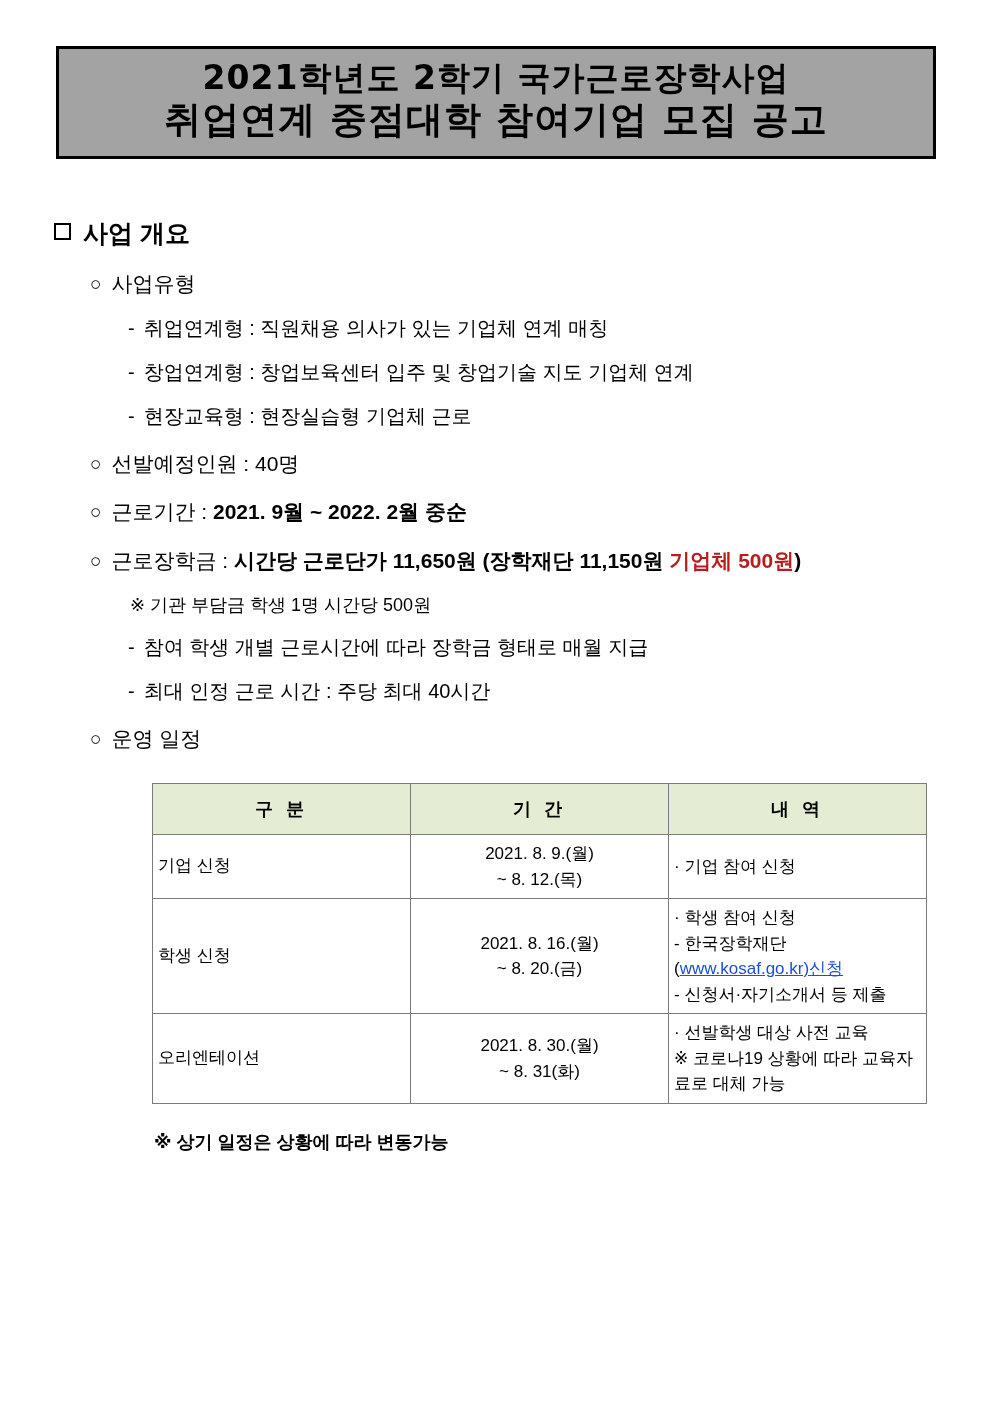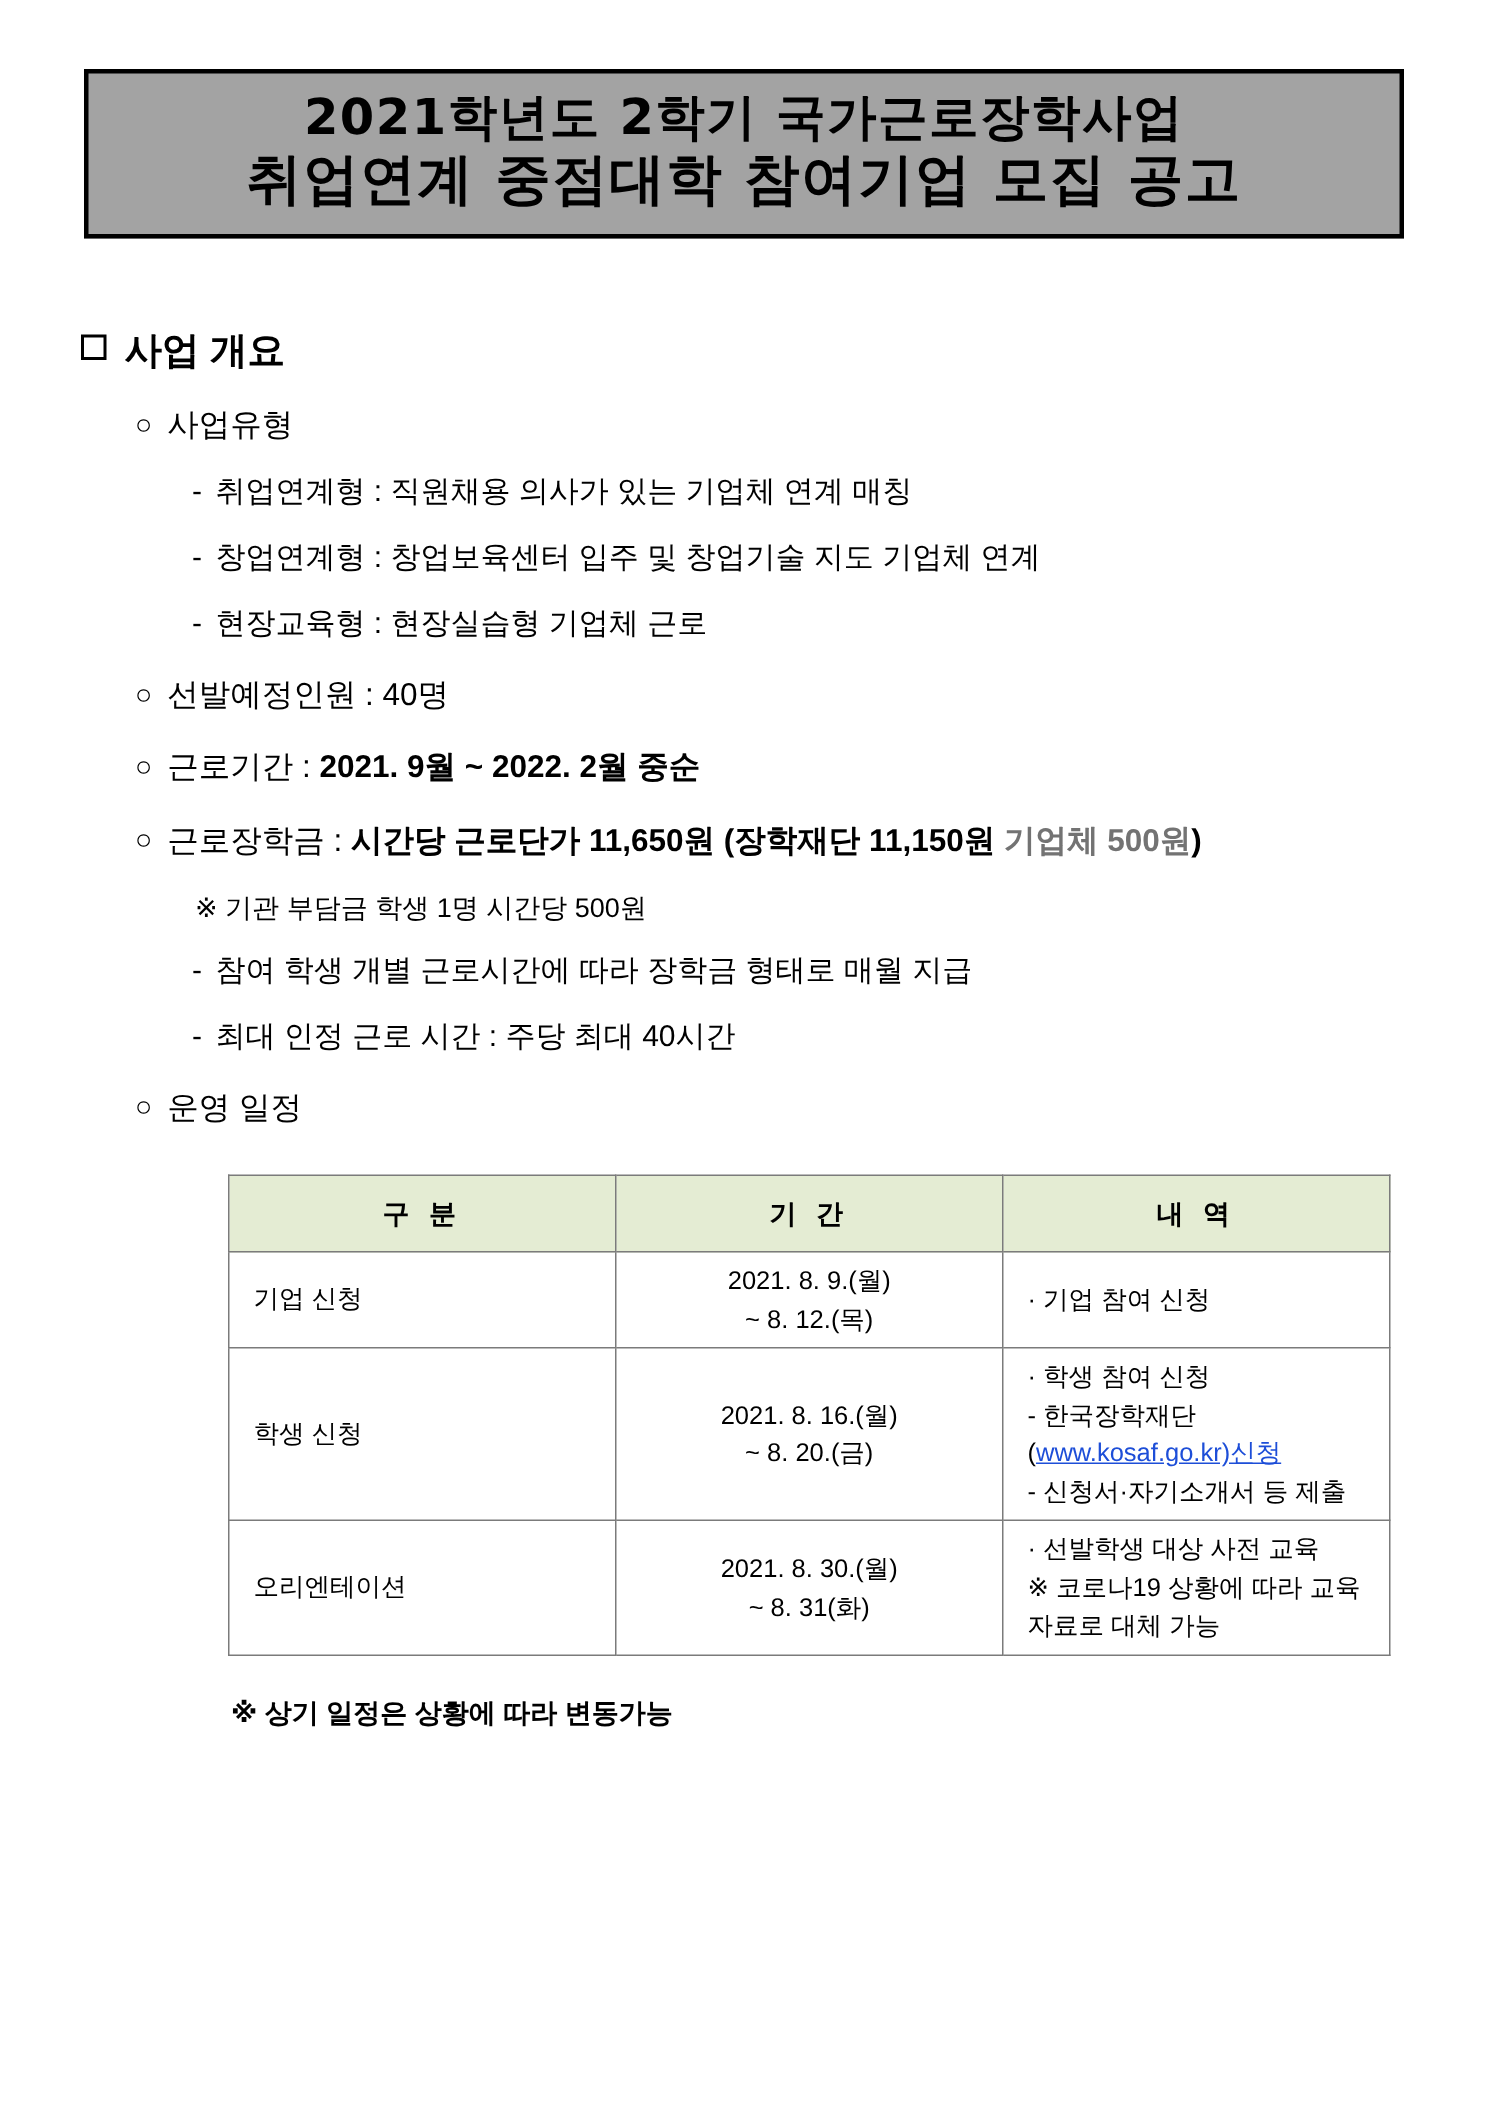--- a/index.html
+++ b/index.html
@@ -79,34 +79,34 @@
     margin: 17px 0 0 82px;
     line-height: 1.35;
   }
   .lvl2 .dash { font-size: 20px; }
   .note {
     font-size: 18px;
     font-weight: normal;
     margin: 18px 0 0 84px;
   }
   .bold { font-weight: bold; }
-  .red { color: #737373; font-weight: bold; }
+  .red { color: #b91c1c; font-weight: bold; }
 
   
   .table-wrap {
     margin: 30px 0 0 106px;
   }
   table.schedule {
     border-collapse: collapse;
     width: 775px;
     table-layout: fixed;
   }
   table.schedule th, table.schedule td {
     border: 1px solid #7b7b7b;
-    padding: 6px 16px;
+    padding: 6px 5px;
     font-size: 17px;
     vertical-align: middle;
   }
   table.schedule thead th {
     background: #e4ecd3;
     text-align: center;
     font-weight: bold;
     letter-spacing: 4px;
     height: 38px;
     font-size: 18px;

